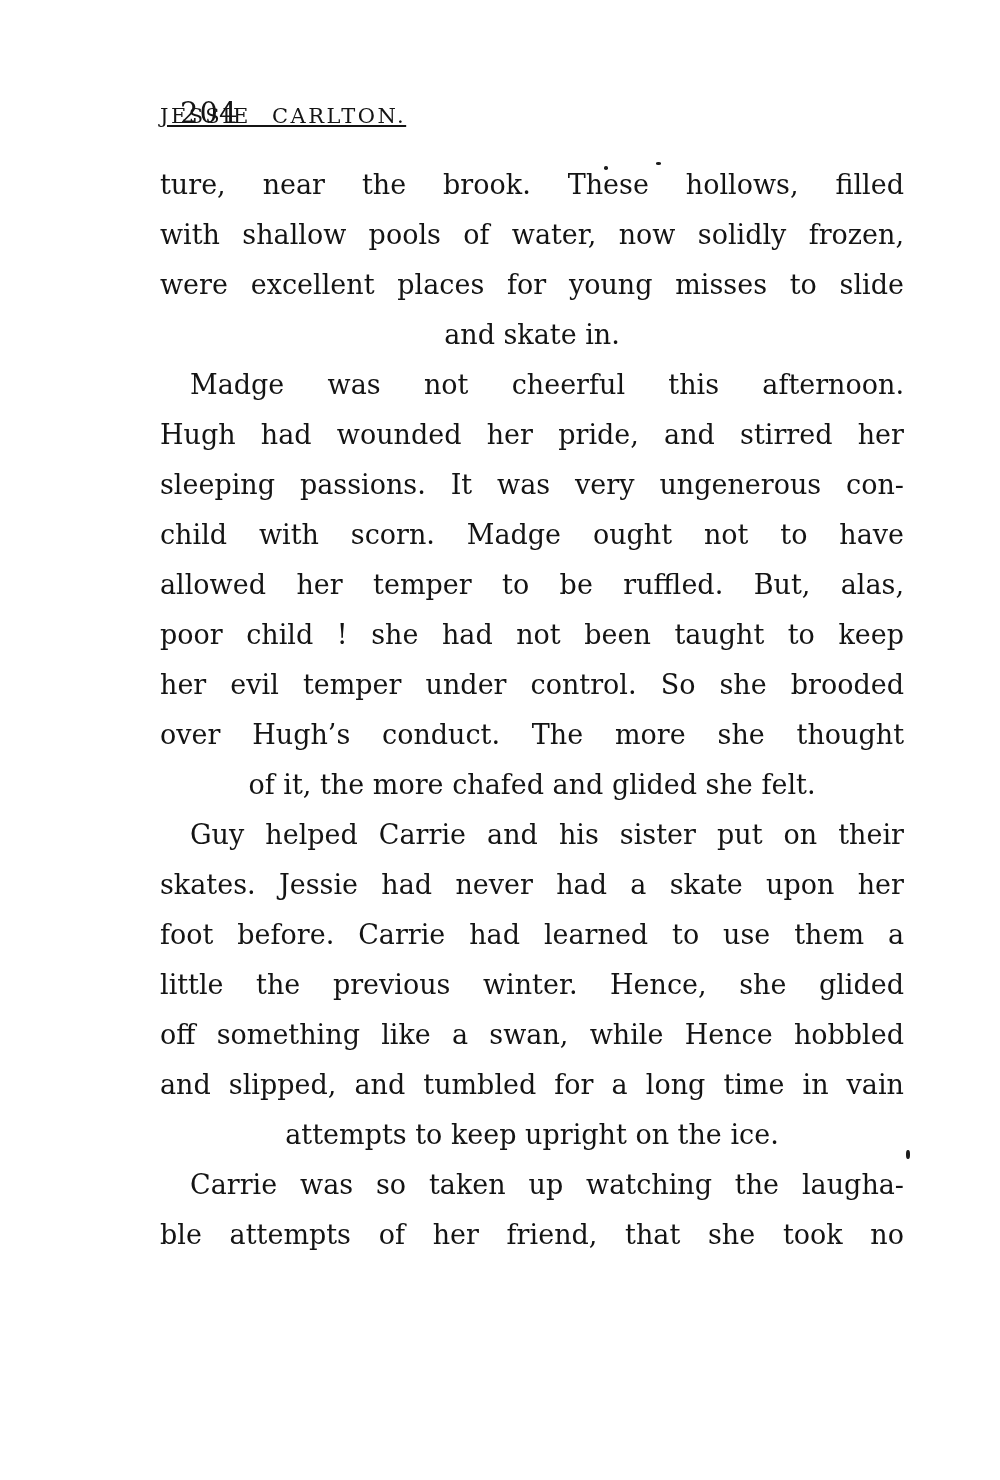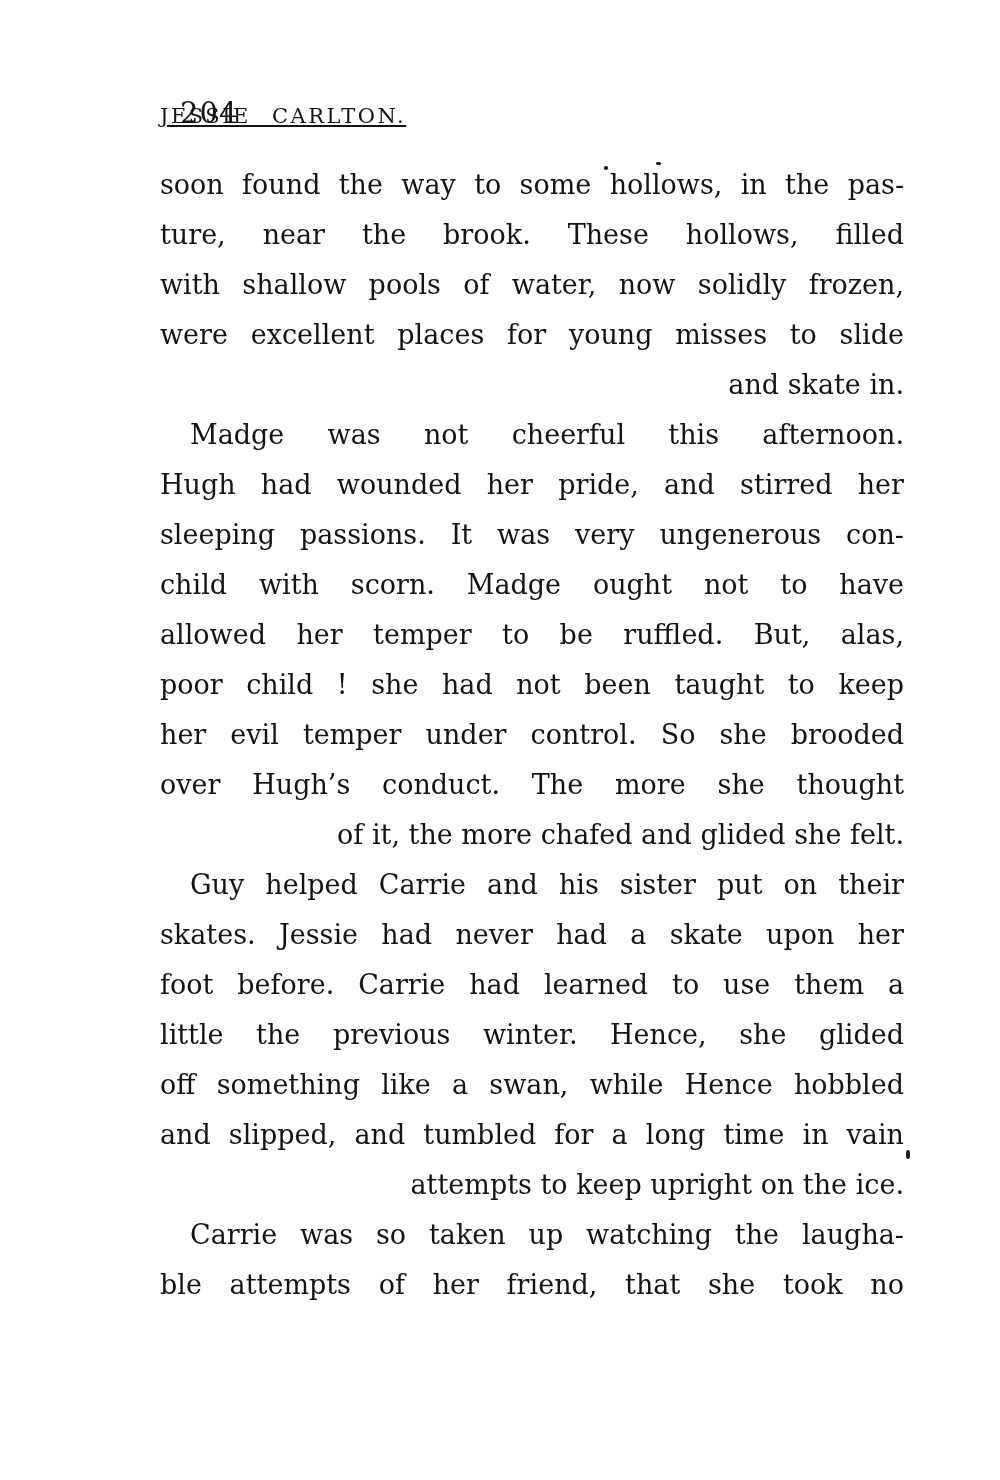--- a/index.html
+++ b/index.html
@@ -45,21 +45,21 @@
     position: absolute;
     left: 160px;
     top: 160px;
     width: 744px;
     font-size: 27px;
   }
   .line {
     height: 50px;
     line-height: 50px;
     white-space: nowrap;
-    text-align: right;
+    text-align: center;
   }
   .line.just {
     white-space: normal;
     text-align: justify;
     text-align-last: justify;
   }
   .line.indent {
     text-indent: 30px;
   }
   .speck {
@@ -72,21 +72,20 @@
 <body>
 
 <div class="page">
 
   <div class="page-header">
     <span class="page-number">204</span>
     <div class="running-header">JESSIE CARLTON.</div>
   </div>
 
   <div class="body-text">
-      <div class="line just">soon found the way to some hollows, in the pas-</div>
       <div class="line just">ture, near the brook.  These hollows, filled</div>
       <div class="line just">with shallow pools of water, now solidly frozen,</div>
       <div class="line just">were excellent places for young misses to slide</div>
       <div class="line">and skate in.</div>
       <div class="line just indent">Madge was not cheerful this afternoon.</div>
       <div class="line just">Hugh had wounded her pride, and stirred her</div>
       <div class="line just">sleeping passions.  It was very ungenerous con-</div>
       <div class="line just">child with scorn.  Madge ought not to have</div>
       <div class="line just">allowed her temper to be ruffled.  But, alas,</div>
       <div class="line just">poor child ! she had not been taught to keep</div>

